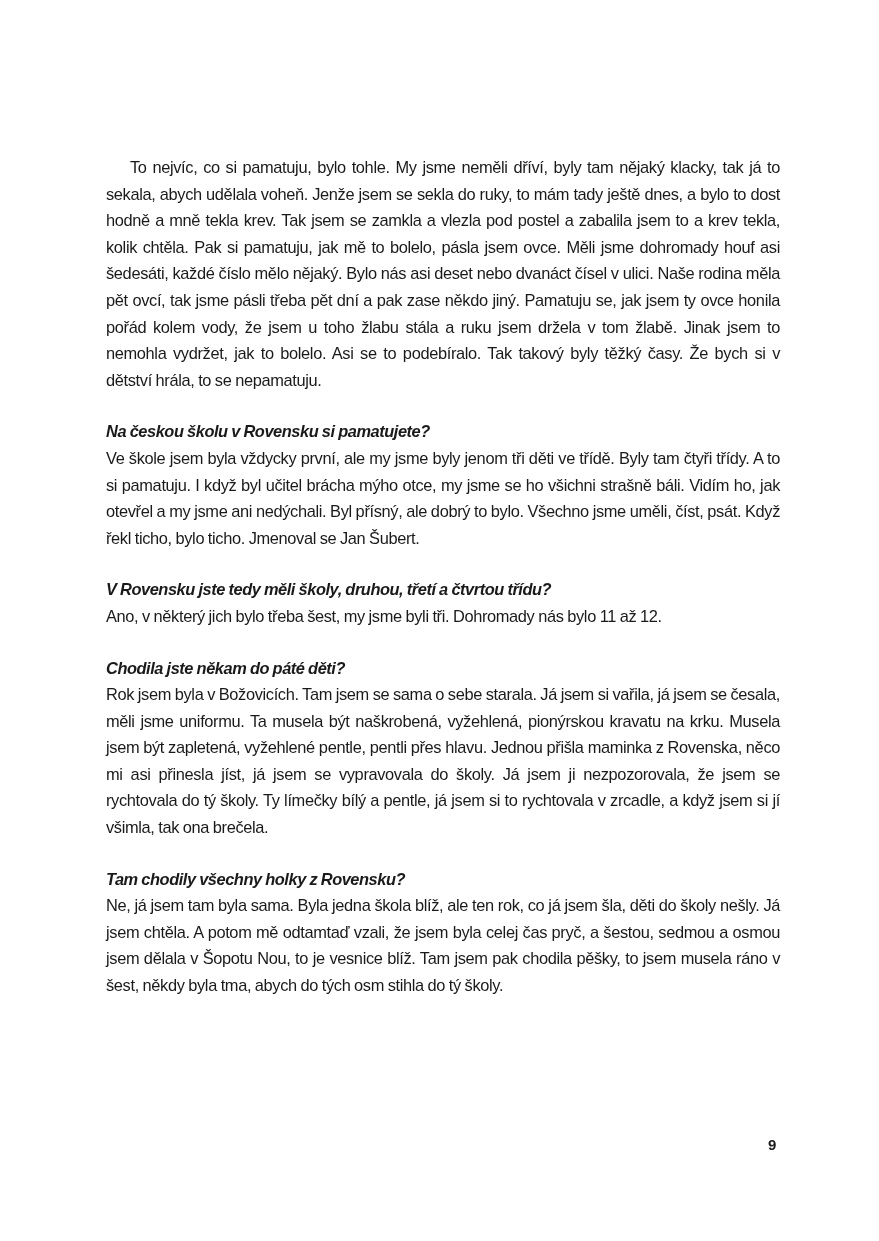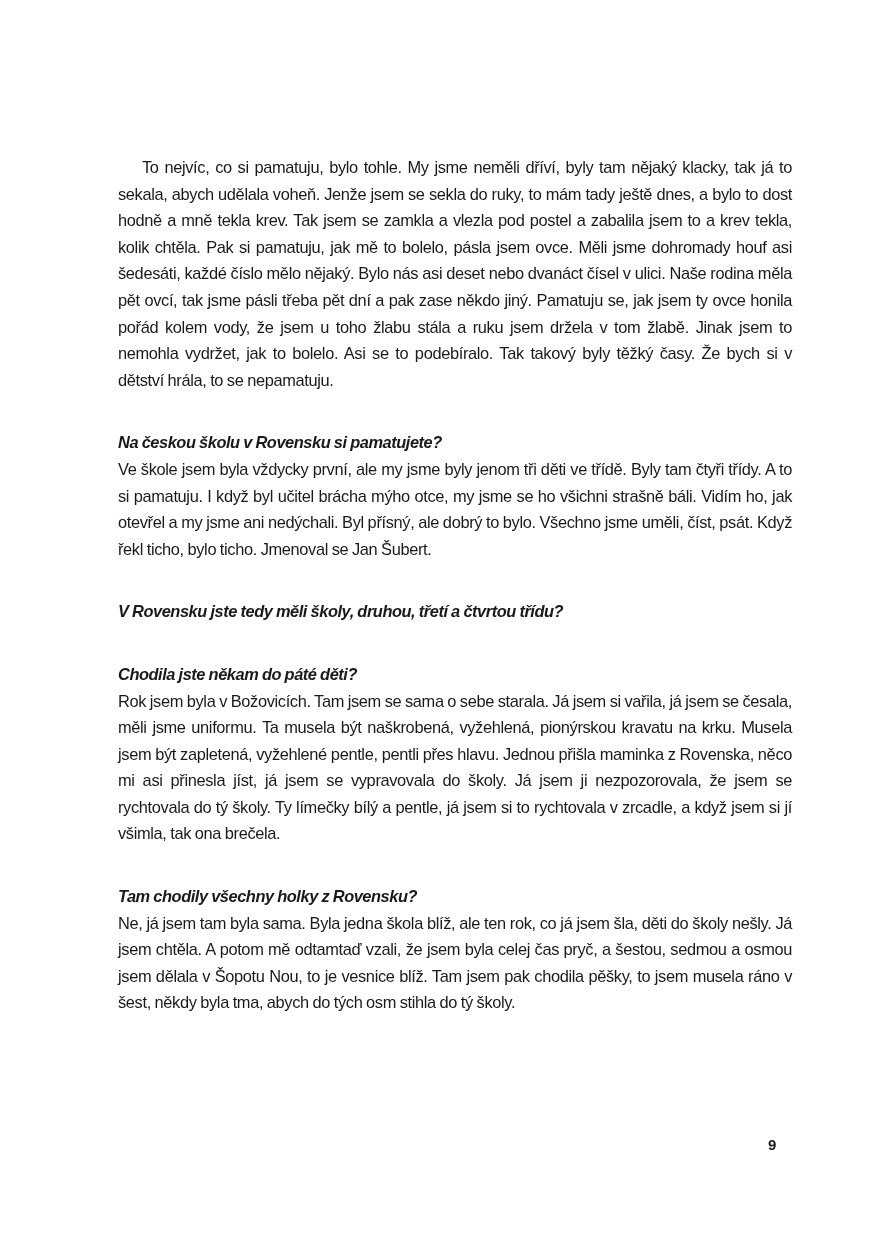--- a/index.html
+++ b/index.html
@@ -9,39 +9,39 @@
     }
     body {
       width: 879px;
       height: 1241px;
       position: relative;
       overflow: hidden;
       color: #1a1a1a;
     }
     .page-body {
       position: absolute;
-      left: 118px;
+      left: 106px;
       top: 154px;
       width: 674px;
       font-family: "Liberation Sans", sans-serif;
       font-size: 16.4px;
       line-height: 26.6px;
       letter-spacing: -0.35px;
       word-spacing: -0.5px;
     }
     .para {
       margin: 0;
       text-align: justify;
       text-align-last: left;
     }
     .para.indent {
       text-indent: 24px;
     }
     .block {
-      margin-top: 36px;
+      margin-top: 25px;
     }
     .question {
       margin: 0;
       font-weight: bold;
       font-style: italic;
       letter-spacing: -0.45px;
     }
     .page-number {
       position: absolute;
       left: 768px;
@@ -57,20 +57,21 @@
 <div class="page-body">
   <p class="para indent">To nejvíc, co si pamatuju, bylo tohle. My jsme neměli dříví, byly tam nějaký klacky, tak já to sekala, abych udělala voheň. Jenže jsem se sekla do ruky, to mám tady ještě dnes, a bylo to dost hodně a mně tekla krev. Tak jsem se zamkla a vlezla pod postel a zabalila jsem to a krev tekla, kolik chtěla. Pak si pamatuju, jak mě to bolelo, pásla jsem ovce. Měli jsme dohromady houf asi šedesáti, každé číslo mělo nějaký. Bylo nás asi deset nebo dvanáct čísel v ulici. Naše rodina měla pět ovcí, tak jsme pásli třeba pět dní a pak zase někdo jiný. Pamatuju se, jak jsem ty ovce honila pořád kolem vody, že jsem u toho žlabu stála a ruku jsem držela v tom žlabě. Jinak jsem to nemohla vydržet, jak to bolelo. Asi se to podebíralo. Tak takový byly těžký časy. Že bych si v dětství hrála, to se nepamatuju.</p>
 
   <div class="block">
     <p class="question">Na českou školu v Rovensku si pamatujete?</p>
     <p class="para">Ve škole jsem byla vždycky první, ale my jsme byly jenom tři děti ve třídě. Byly tam čtyři třídy. A to si pamatuju. I když byl učitel brácha mýho otce, my jsme se ho všichni strašně báli. Vidím ho, jak otevřel a my jsme ani nedýchali. Byl přísný, ale dobrý to bylo. Všechno jsme uměli, číst, psát. Když řekl ticho, bylo ticho. Jmenoval se Jan Šubert.</p>
   </div>
 
   <div class="block">
     <p class="question">V Rovensku jste tedy měli školy, druhou, třetí a čtvrtou třídu?</p>
+    <p class="para">Ano, v některý jich bylo třeba šest, my jsme byli tři. Dohromady nás bylo 11 až 12.</p>
   </div>
 
   <div class="block">
     <p class="question">Chodila jste někam do páté děti?</p>
     <p class="para">Rok jsem byla v Božovicích. Tam jsem se sama o sebe starala. Já jsem si vařila, já jsem se česala, měli jsme uniformu. Ta musela být naškrobená, vyžehlená, pionýrskou kravatu na krku. Musela jsem být zapletená, vyžehlené pentle, pentli přes hlavu. Jednou přišla maminka z Rovenska, něco mi asi přinesla jíst, já jsem se vypravovala do školy. Já jsem ji nezpozorovala, že jsem se rychtovala do tý školy. Ty límečky bílý a pentle, já jsem si to rychtovala v zrcadle, a když jsem si jí všimla, tak ona brečela.</p>
   </div>
 
   <div class="block">
     <p class="question">Tam chodily všechny holky z Rovensku?</p>
     <p class="para">Ne, já jsem tam byla sama. Byla jedna škola blíž, ale ten rok, co já jsem šla, děti do školy nešly. Já jsem chtěla. A potom mě odtamtaď vzali, že jsem byla celej čas pryč, a šestou, sedmou a osmou jsem dělala v Šopotu Nou, to je vesnice blíž. Tam jsem pak chodila pěšky, to jsem musela ráno v šest, někdy byla tma, abych do tých osm stihla do tý školy.</p>

